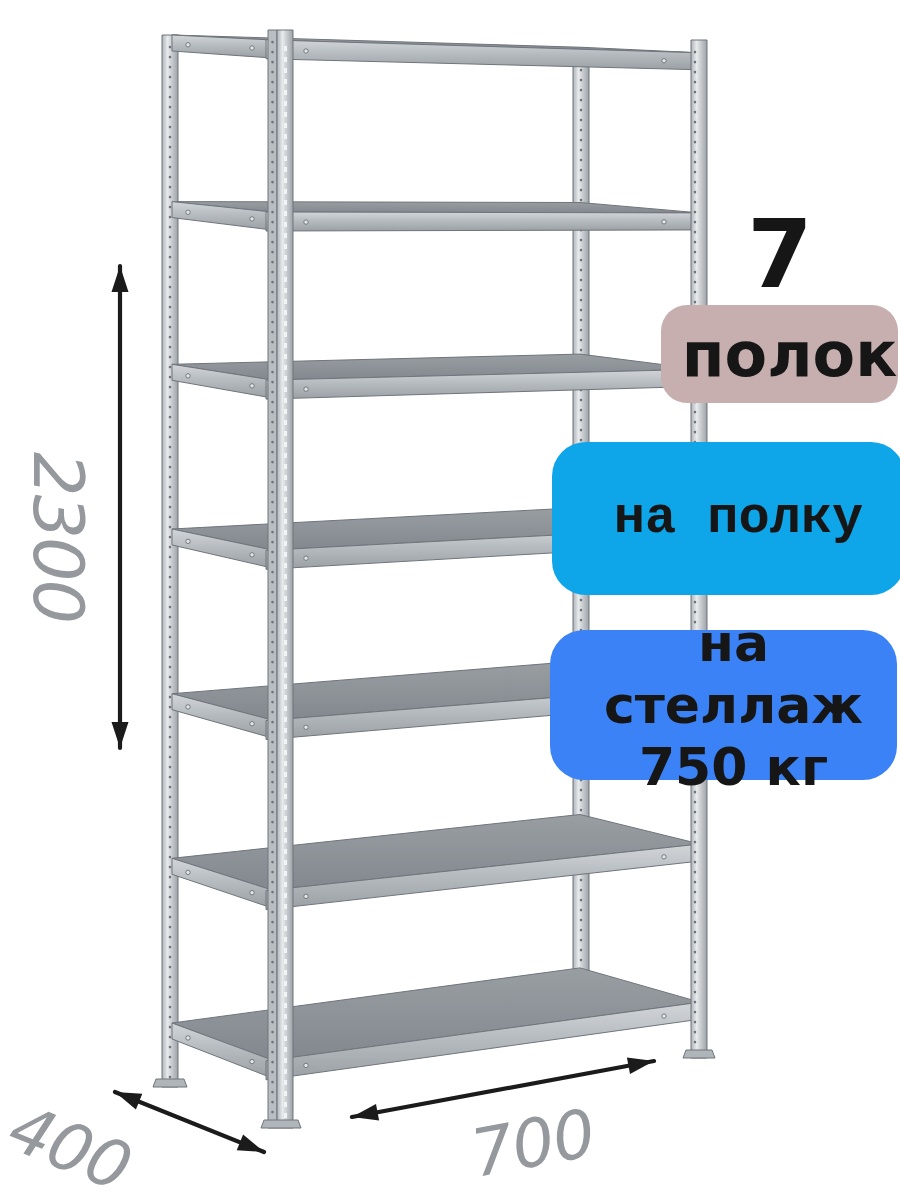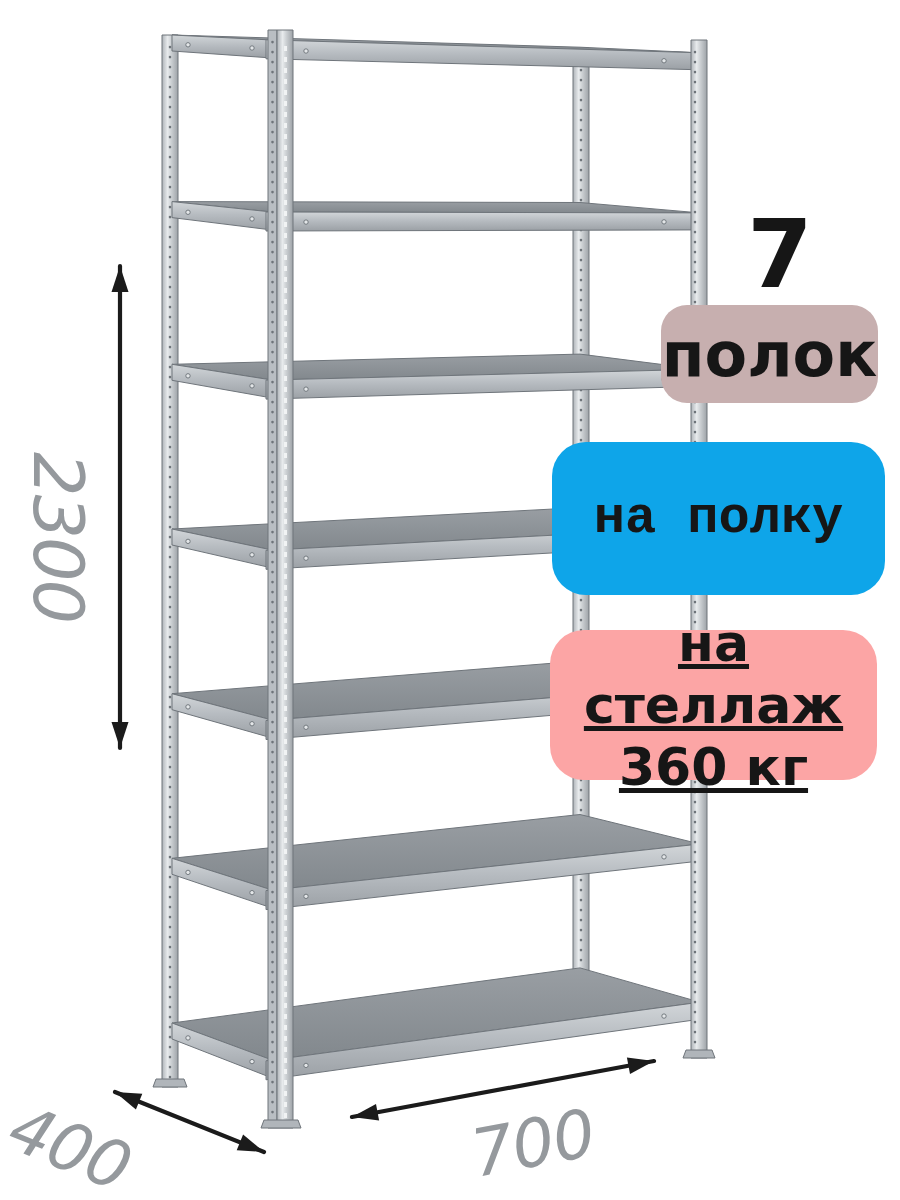--- a/index.html
+++ b/index.html
@@ -6,21 +6,21 @@
   .stage{position:relative;width:900px;height:1200px;background:#fff;overflow:hidden;
          font-family:"DejaVu Sans","Liberation Sans",sans-serif;}
   #rack-svg{position:absolute;left:0;top:0;}
   .dim{position:absolute;font-style:italic;font-weight:400;white-space:nowrap;line-height:1.1;}
   .dim-h{left:96px;top:452px;font-size:70px;letter-spacing:-2px;transform:rotate(90deg);transform-origin:0 0;}
   .dim-d{left:26px;top:1092px;font-size:66px;letter-spacing:-1px;transform:rotate(22deg);transform-origin:0 0;}
   .dim-w{left:466px;top:1120px;font-size:66px;letter-spacing:-1px;transform:rotate(-10.5deg);transform-origin:0 0;}
   .seven{position:absolute;left:742px;top:208px;width:76px;text-align:center;
          font-size:94px;font-weight:700;line-height:1;}
   .badge{position:absolute;display:flex;flex-direction:column;align-items:center;justify-content:center;
-         font-weight:700;text-align:center;}
+         font-weight:700;text-align:center;padding-left:20px;}
   .badge span{display:block;}
   .b1{left:661px;top:305px;width:217px;height:98px;border-radius:26px;font-size:62px;}
   .b2{left:552px;top:442px;width:333px;height:153px;border-radius:34px;font-size:52px;line-height:64px;}
   .b3{left:550px;top:630px;width:327px;height:150px;border-radius:34px;font-size:52px;line-height:62px;}
 </style>
 </head>
 <body>
 
 <div class="stage">
 
@@ -128,18 +128,18 @@
   <div class="seven" style="color: rgb(22, 22, 22);">7</div>
 
   <div class="badge b1" style="background: rgb(199, 175, 175); color: rgb(22, 22, 22);">
     <span>полок</span>
   </div>
 
   <div class="badge b2" style="background: #0ea5e9; color: rgb(22, 22, 22); font-family: Liberation Mono, monospace;">
     <span>на полку</span>
   </div>
 
-  <div class="badge b3" style="background: #fca5a5; color: rgb(22, 22, 22); text-decoration: underline;">
+  <div class="badge b3" style="background: #3b82f6; color: rgb(22, 22, 22);">
     <span>на стеллаж</span>
-    <span>360 кг</span>
+    <span>750 кг</span>
   </div>
 
 </div>
 
 </body></html>

